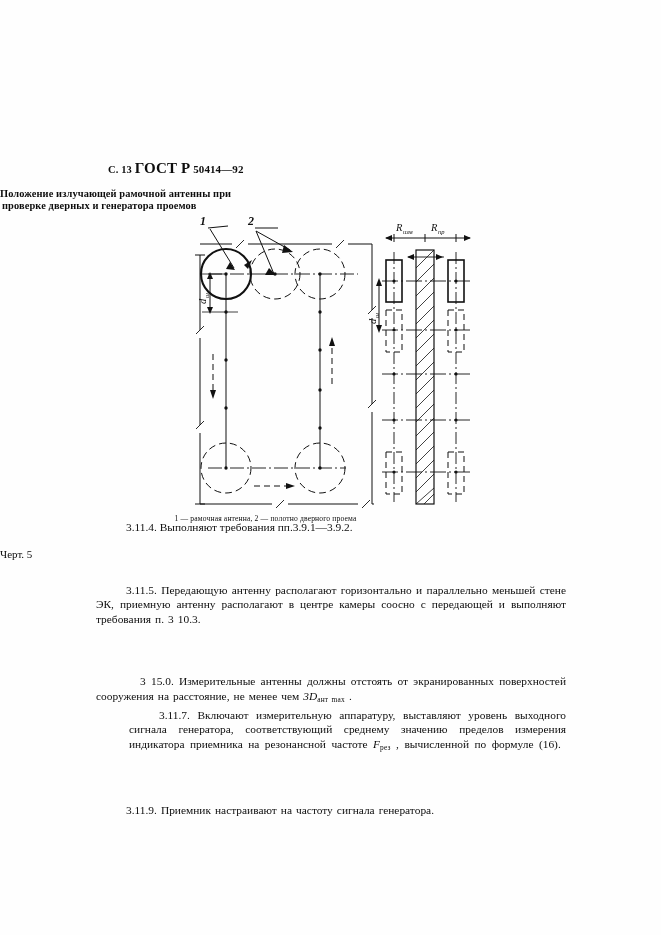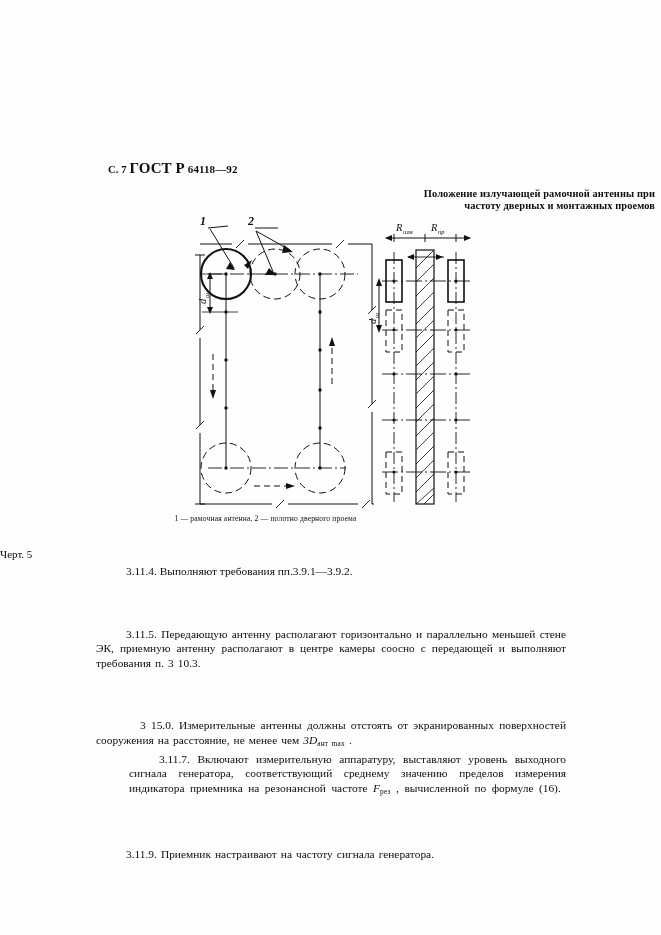--- a/index.html
+++ b/index.html
@@ -34,21 +34,21 @@
   .page-header .pg { font-weight: 700; font-size: 10.5px; }
   .page-header .gost { font-weight: 700; font-size: 15px; }
   .page-header .num { font-weight: 700; font-size: 11px; }
 
   
   .fig-title {
     position: absolute;
     left: 0;
     top: 188px;
     width: 655px;
-    text-align: right;
+    text-align: left;
     font-size: 10.4px;
     font-weight: 700;
     line-height: 12.4px;
     letter-spacing: 0.1px;
   }
   .fig-title span { display: block; }
   .fig-title .l2 { padding-left: 2px; }
 
   
   .drawing {
@@ -75,21 +75,21 @@
     left: 0;
     top: 548px;
     width: 661px;
     font-size: 11px;
   }
 
   
   .body-text {
     position: absolute;
     left: 96px;
-    top: 564px;
+    top: 520px;
     width: 470px;
     font-size: 11.4px;
     line-height: 14.6px;
     text-align: justify;
   }
   .body-text p {
     margin: 0;
     text-indent: 30px;
   }
   .body-text p.tall-indent { text-indent: 44px; }
@@ -101,28 +101,28 @@
   .body-text .ital { font-style: italic; }
   .body-text p.spaced-a { word-spacing: 1.2px; margin-top: 48px; }
   .body-text p.spaced-b { word-spacing: 2.6px; margin-left: 33px; }
 </style>
 </head>
 <body>
 
 <div class="page">
 
   <div class="page-header">
-    <span class="pg">С. 7</span>
+    <span class="pg">С. 13</span>
     <span class="gost">ГОСТ Р</span>
-    <span class="num">64118—92</span>
+    <span class="num">50414—92</span>
   </div>
 
   <div class="fig-title">
     <span class="l1">Положение излучающей рамочной антенны при</span>
-    <span class="l2">частоту дверных и монтажных проемов</span>
+    <span class="l2">проверке дверных и генератора проемов</span>
   </div>
 
   <div class="drawing">
     <svg width="290" height="300" viewBox="0 0 290 300" xmlns="http://www.w3.org/2000/svg" stroke="#111111" fill="none" stroke-width="1">
 
       <g stroke-width="1">
         <path d="M14 43 L14 118"></path>
         <path d="M10 122 L18 114" stroke-width="0.9"></path>
         <path d="M14 126 L14 213"></path>
         <path d="M10 217 L18 209" stroke-width="0.9"></path>

